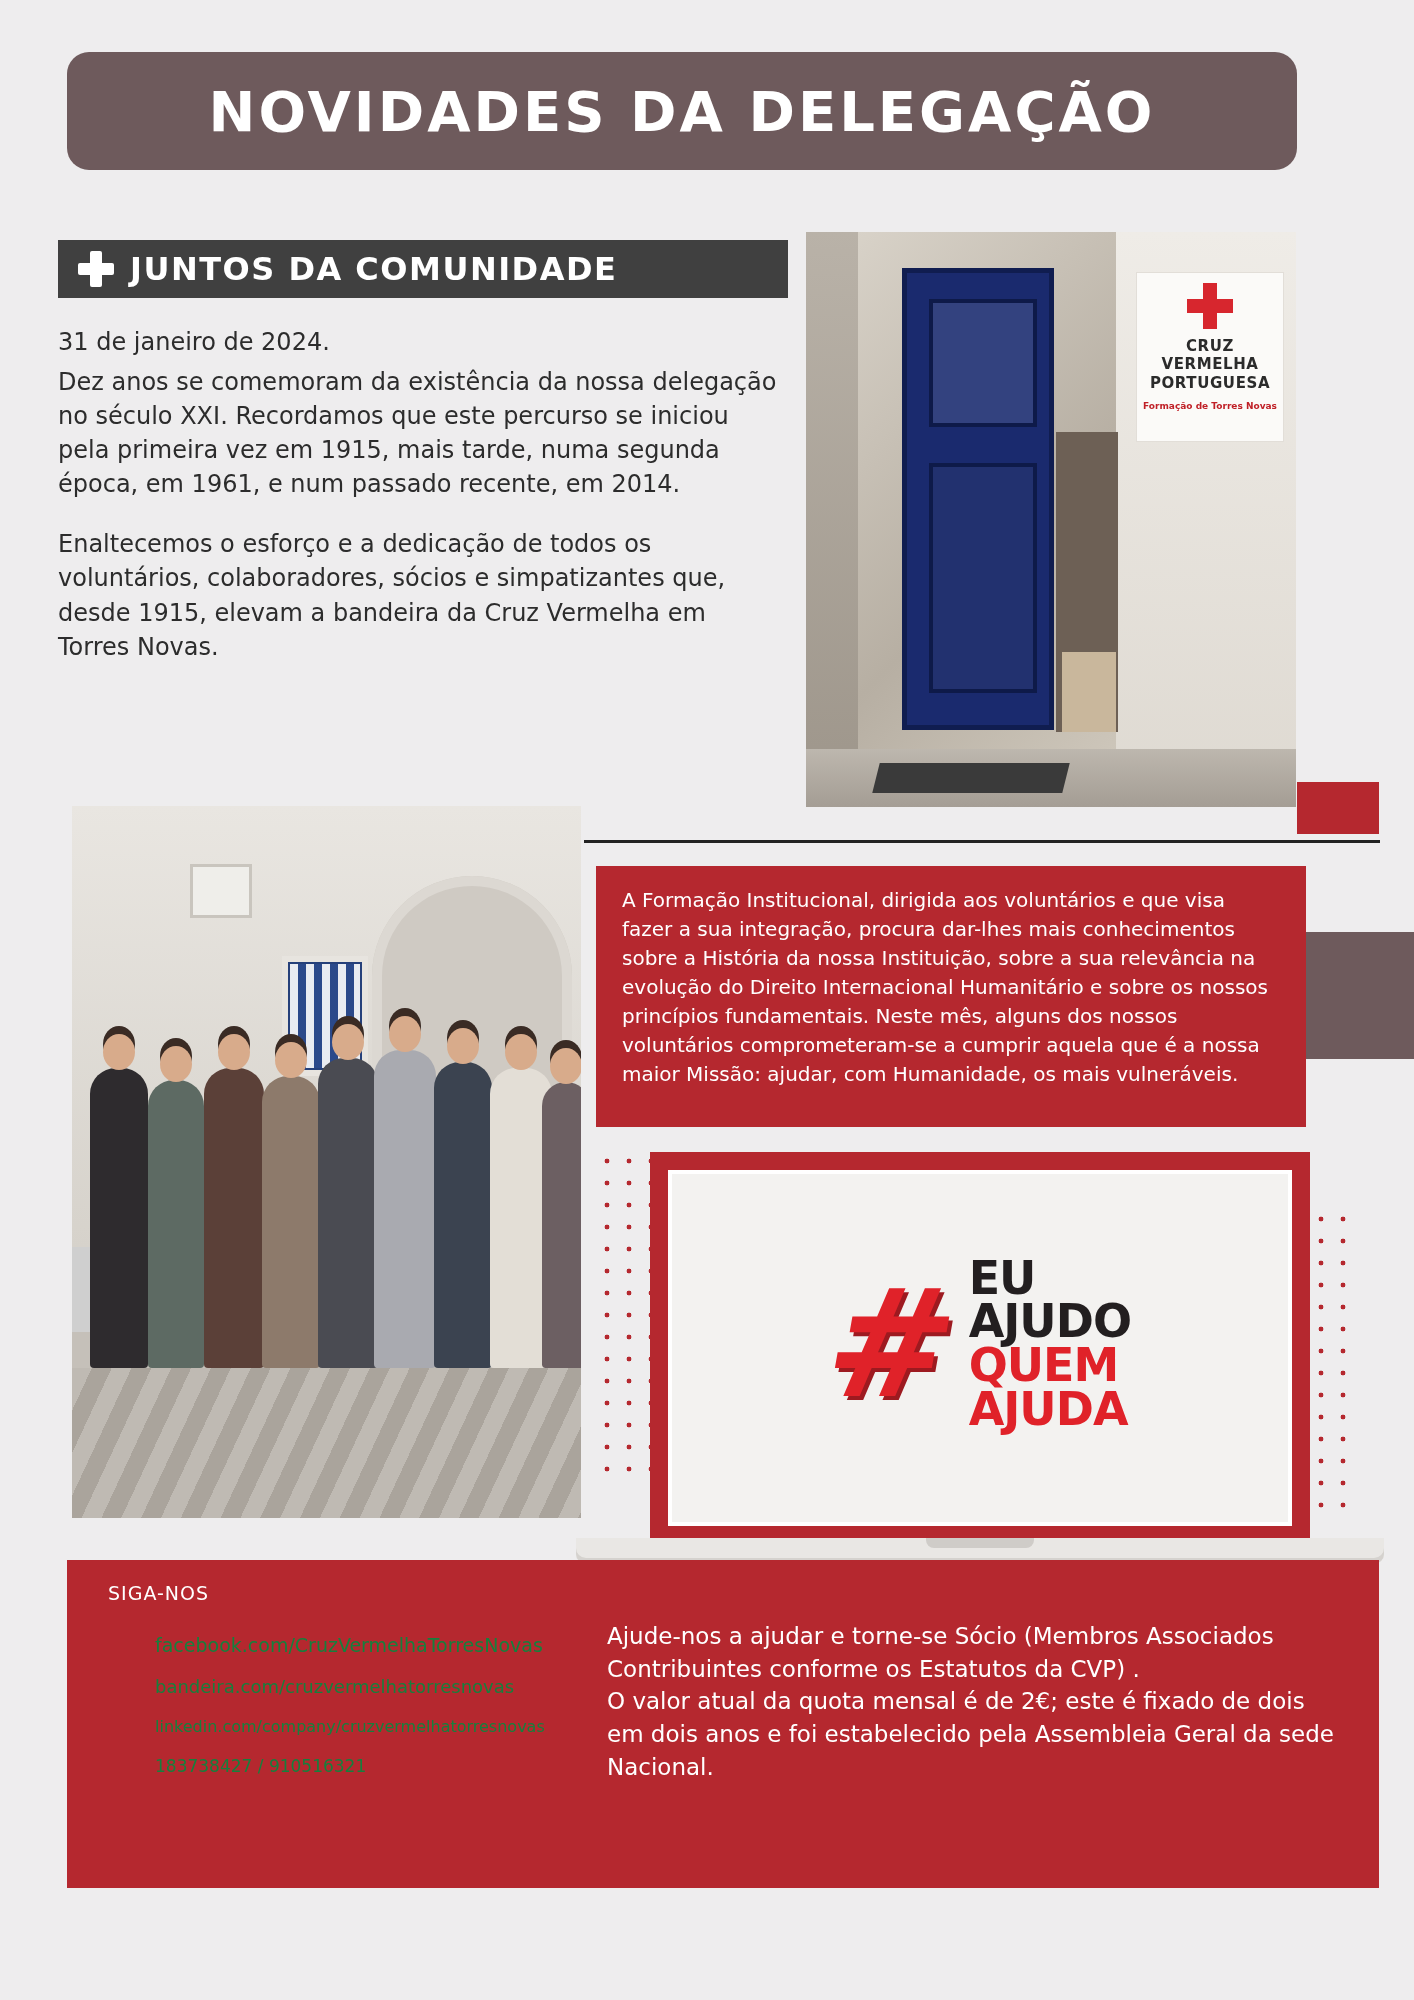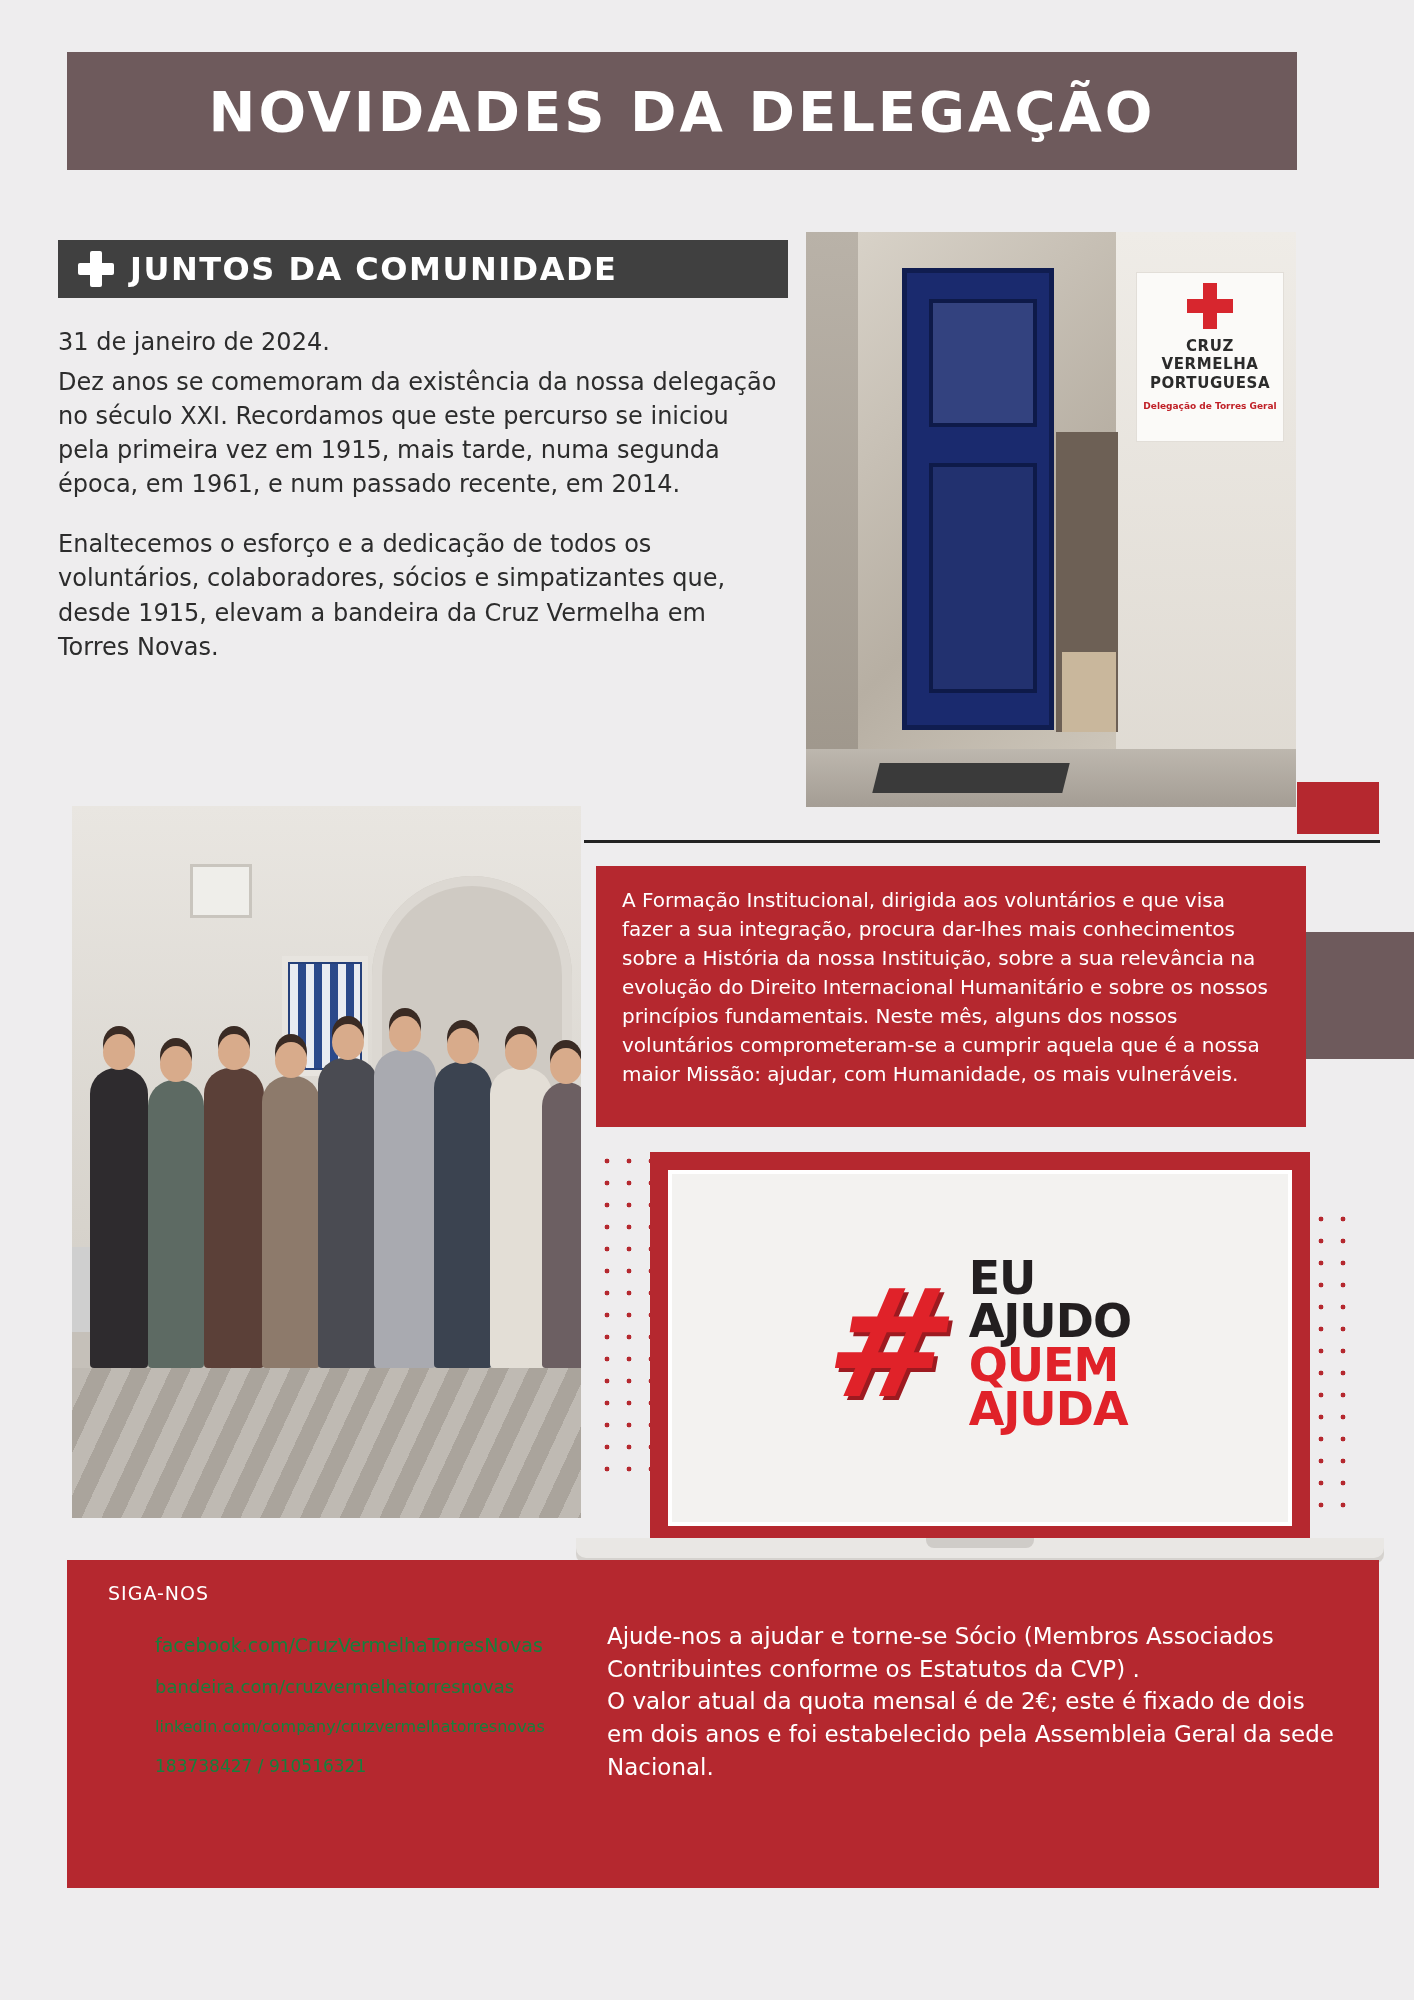--- a/index.html
+++ b/index.html
@@ -23,20 +23,21 @@
   .header-band {
     position: absolute;
     left: 67px;
     top: 52px;
     width: 1230px;
     height: 118px;
     background: #6e5a5c;
     display: flex;
     align-items: center;
     justify-content: center;
+    border-radius: 22px;
   }
   .header-title {
     color: #ffffff;
     font-size: 56px;
     font-weight: bold;
     letter-spacing: 3px;
     font-family: "DejaVu Sans", "Liberation Sans", sans-serif;
     text-align: center;
     white-space: nowrap;
   }
@@ -375,21 +376,21 @@
     <div class="door-interior-cab"></div>
     <div class="door-inner">
       <div class="door-glass"></div>
       <div class="door-panel"></div>
     </div>
     <div class="sign">
       <div class="sign-cross"></div>
       <div class="sign-line">CRUZ</div>
       <div class="sign-line">VERMELHA</div>
       <div class="sign-line">PORTUGUESA</div>
-      <div class="sign-sub">Delegação de Torres Geral</div>
+      <div class="sign-sub">Formação de Torres Novas</div>
     </div>
     <div class="door-floor"></div>
     <div class="door-mat"></div>
   </div>
 
   <div class="red-square-accent"></div>
   <div class="hrule"></div>
 
   <div class="group-photo">
     <div class="gp-wall"></div>

